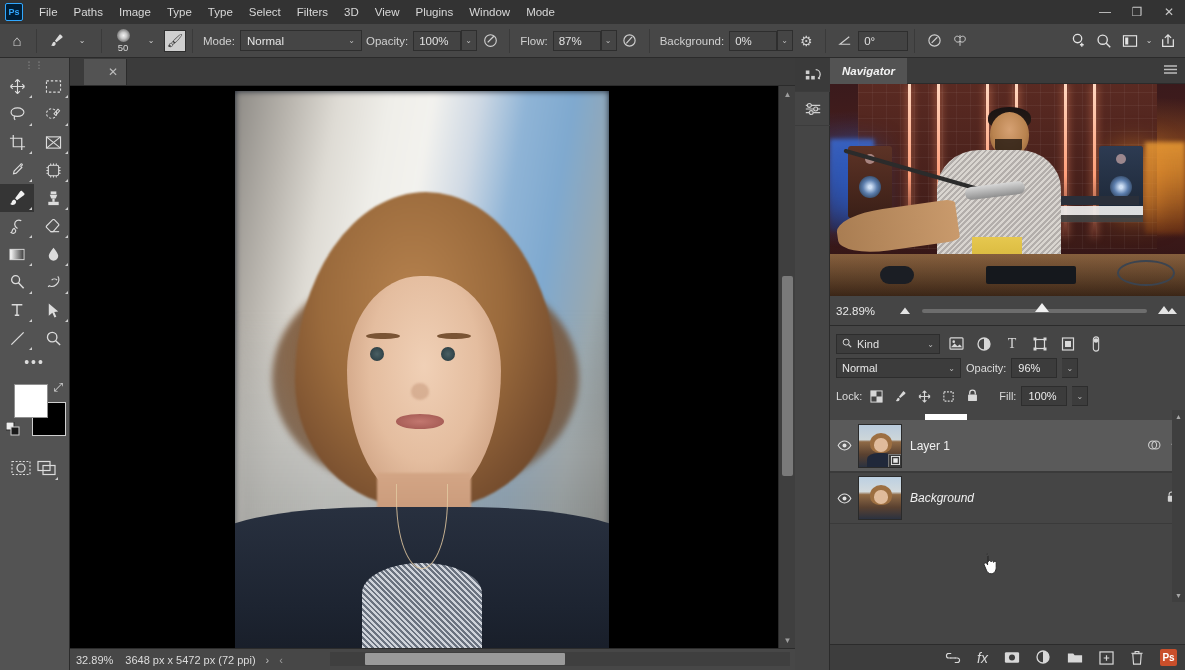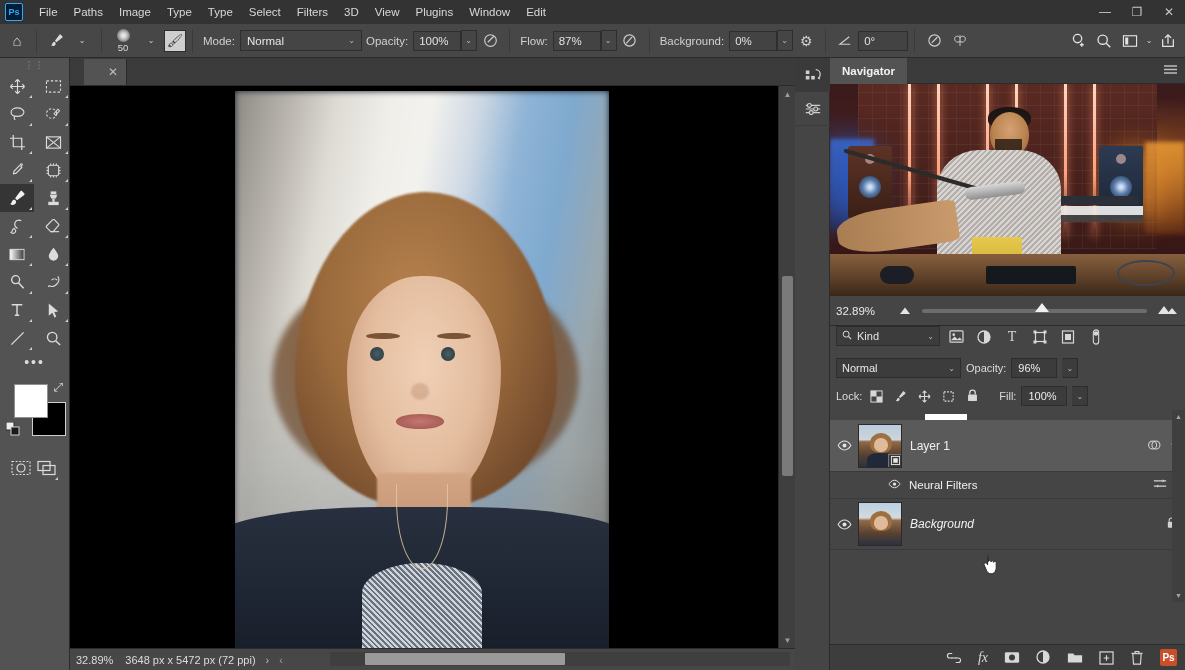--- a/index.html
+++ b/index.html
@@ -223,20 +223,21 @@
     width:35px; height:34px; display:flex; align-items:center; justify-content:center;
     color:#cfcfcf; border-bottom:1px solid #3c3c3c;
   }
   .rail-btn:first-child { background:#3a3a3a; }
 
   
   .panels { position:absolute; left:830px; top:58px; width:355px; height:612px; background:#454545; }
   .panel-head {
     height:26px; background:#3b3b3b; display:flex; align-items:center;
     border-bottom:1px solid #2b2b2b;
+    font-style:italic;
   }
   .panel-tab {
     height:26px; padding:0 12px; display:flex; align-items:center;
     font-size:11.5px; font-weight:bold; color:#b4b4b4;
   }
   .panel-tab.active { background:#535353; color:#f2f2f2; }
   .panel-menu { margin-left:auto; margin-right:8px; color:#bdbdbd; font-size:11px; line-height:9px;}
 
   .nav-thumb {
     position:relative; width:355px; height:212px; overflow:hidden; background:#140d12;
@@ -298,21 +299,21 @@
   .zoomval { font-size:11.5px; color:#e8e8e8; width:62px; }
   .zoom-small, .zoom-big { color:#e4e4e4; }
   .zoom-track { flex:1; height:4px; background:#6d6d6d; border-radius:2px; margin:0 10px; position:relative; }
   .zoom-knob {
     position:absolute; left:50%; top:-6px; width:0;height:0;
     border-left:7px solid transparent; border-right:7px solid transparent;
     border-bottom:9px solid #f0f0f0;
   }
 
   .filterrow {
-    height:28px; display:flex; align-items:flex-start; padding:0 6px; gap:4px;
+    height:28px; display:flex; align-items:flex-end; padding:0 6px; gap:4px;
     background:#454545;
   }
   .kindsel {
     width:104px; height:20px; background:#3c3c3c; border:1px solid #2d2d2d;
     display:flex; align-items:center; padding:0 5px; font-size:11px; color:#e2e2e2;
   }
   .fbtn {
     width:24px;height:21px;display:flex;align-items:center;justify-content:center;
     color:#d8d8d8;font-size:12px;
   }
@@ -397,21 +398,21 @@
     <div class="menu-item">Paths</div>
     <div class="menu-item">Image</div>
     <div class="menu-item">Type</div>
     <div class="menu-item">Type</div>
     <div class="menu-item">Select</div>
     <div class="menu-item">Filters</div>
     <div class="menu-item">3D</div>
     <div class="menu-item">View</div>
     <div class="menu-item">Plugins</div>
     <div class="menu-item">Window</div>
-    <div class="menu-item">Edit</div>
+    <div class="menu-item">Mode</div>
     <div class="winctl">
       <div class="winbtn">—</div>
       <div class="winbtn">❐</div>
       <div class="winbtn">✕</div>
     </div>
   </div>
 
   <div class="optbar">
     <div class="opt-icon" style="font-size:15px;">⌂</div>
     <div class="opt-sep"></div>
@@ -947,35 +948,20 @@
             <svg width="14" height="14" viewBox="0 0 16 16">
                 <circle cx="6.4" cy="8" r="4.6" fill="none" stroke="#d2d2d2" stroke-width="1.2"></circle>
                 <circle cx="10.2" cy="8" r="4.6" fill="none" stroke="#d2d2d2" stroke-width="1.2"></circle>
               </svg>
           </span>
           <span style="font-size:9px;">⌃</span>
         </div>
       </div>
 
 
-      <div class="nf-row">
-        <span style="margin-right:8px;">
-          <svg width="13" height="10" viewBox="0 0 16 11">
-              <path d="M8 .8C4 .8 1.2 5.5 1.2 5.5S4 10.2 8 10.2s6.8-4.7 6.8-4.7S12 .8 8 .8z" fill="none" stroke="#e2e2e2" stroke-width="1.2"></path>
-              <circle cx="8" cy="5.5" r="2" fill="#e2e2e2"></circle>
-            </svg>
-        </span>
-        <span class="lname" style="font-size:11.5px;">Neural Filters</span>
-        <span style="margin-left:auto;margin-right:18px;">
-          <svg width="14" height="12" viewBox="0 0 16 13">
-              <path d="M1 3h14M1 9h14" stroke="#d2d2d2" stroke-width="1.3"></path>
-              <path d="M11 1.2 13 3l-2 1.8zM5 7.2 7 9l-2 1.8z" fill="#d2d2d2"></path>
-            </svg>
-        </span>
-      </div>
 
       <div class="layer-row" style="border-top:1px solid #3a3a3a;justify-content:flex-end;">
         <div class="eye-col">
           <svg width="15" height="11" viewBox="0 0 16 11">
               <path d="M8 .8C4 .8 1.2 5.5 1.2 5.5S4 10.2 8 10.2s6.8-4.7 6.8-4.7S12 .8 8 .8z" fill="none" stroke="#e2e2e2" stroke-width="1.1"></path>
               <circle cx="8" cy="5.5" r="2.1" fill="#e2e2e2"></circle>
             </svg>
         </div>
         <div class="lthumb">
           <div class="mini" style="background:linear-gradient(180deg,#bcd0e2 0%,#d3dadd 35%,#8f6a46 42%,#5a4130 72%,#2b3240 100%);"></div>
@@ -999,21 +985,21 @@
       </div>
     </div>
 
     <div class="panel-footer">
       <div class="pf-icon">
         <svg width="16" height="10" viewBox="0 0 18 11">
             <path d="M7 5.5H4.2a2.6 2.6 0 0 1 0-5.2H7M11 5.5h2.8a2.6 2.6 0 0 1 0 5.2H11" fill="none" stroke="#d8d8d8" stroke-width="1.3"></path>
             <path d="M6 5.5h6" stroke="#d8d8d8" stroke-width="1.3"></path>
           </svg>
       </div>
-      <div class="pf-icon" style="font-family:Liberation Serif, serif;font-style:italic;font-size:14px;">fx</div>
+      <div class="pf-icon" style="font-family:Liberation Sans, sans-serif;font-style:italic;font-size:14px;">fx</div>
       <div class="pf-icon">
         <svg width="16" height="13" viewBox="0 0 18 14">
             <rect x="1" y="1" width="16" height="12" rx="1.5" fill="#d8d8d8"></rect>
             <circle cx="9" cy="7" r="3.4" fill="#3d3d3d"></circle>
           </svg>
       </div>
       <div class="pf-icon">
         <svg width="15" height="15" viewBox="0 0 15 15">
             <circle cx="7" cy="7" r="6" fill="none" stroke="#d8d8d8" stroke-width="1.3"></circle>
             <path d="M7 1a6 6 0 0 1 0 12z" fill="#d8d8d8"></path>

